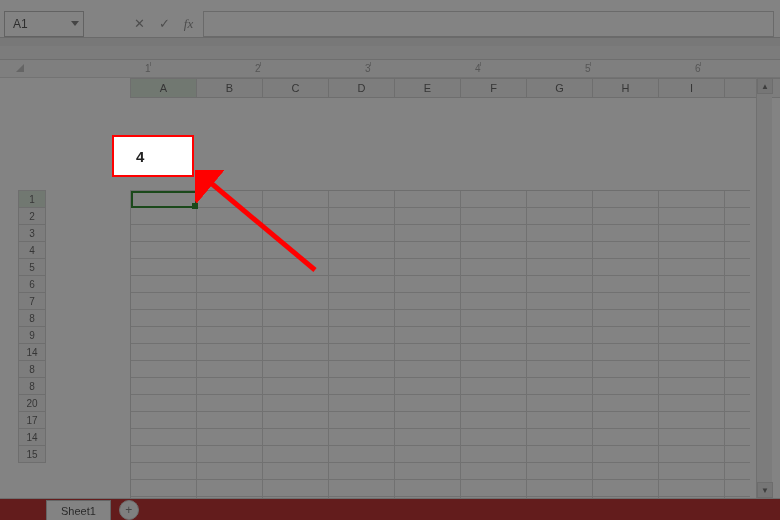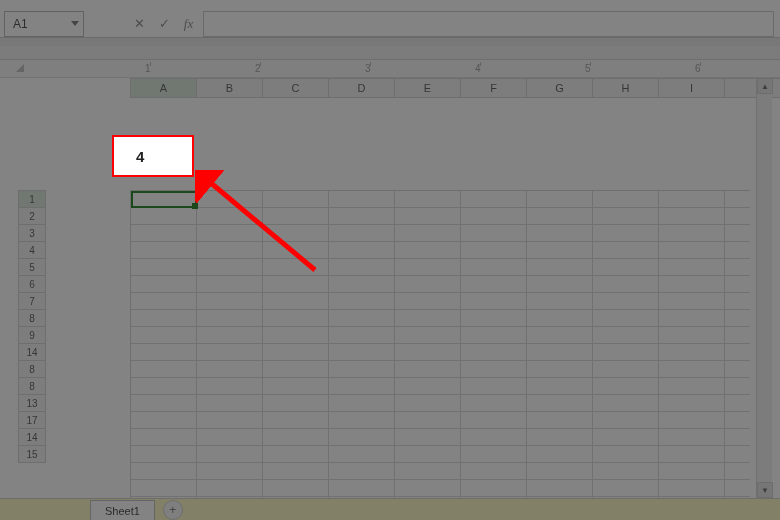--- a/index.html
+++ b/index.html
@@ -98,22 +98,22 @@
   }
   .vscroll .btn{
     width:16px;height:16px;background:#e2e2e2; border:1px solid #cfcfcf; position:absolute;
     display:flex;align-items:center;justify-content:center;font-size:8px;color:#666;
   }
   .vscroll .up{top:0}
   .vscroll .down{bottom:0}
   
   .tabbar{
     position:absolute; left:0; bottom:0; width:780px; height:22px;
-    background:#fef9c3; border-top:1px solid #cfcfcf;
-    display:flex; align-items:flex-end; padding-left:90px; gap:8px;
+    background:#b91c1c; border-top:1px solid #cfcfcf;
+    display:flex; align-items:flex-end; padding-left:46px; gap:8px;
   }
   .tab{
     height:20px; padding:0 14px; font-size:11px; color:#3a3a3a;
     background:#fff; border:1px solid #bdbdbd; border-bottom:none;
     border-radius:0 0 0 0; display:flex; align-items:center;
   }
   .addtab{
     width:20px;height:20px;border:1px solid #cfcfcf;border-radius:50%;
     display:flex;align-items:center;justify-content:center;font-size:12px;color:#777;background:#f5f5f5;
   }
@@ -189,21 +189,21 @@
     <div class="row">3</div>
     <div class="row">4</div>
     <div class="row">5</div>
     <div class="row">6</div>
     <div class="row">7</div>
     <div class="row">8</div>
     <div class="row">9</div>
     <div class="row">14</div>
     <div class="row">8</div>
     <div class="row">8</div>
-    <div class="row">13</div>
+    <div class="row">20</div>
     <div class="row">17</div>
     <div class="row">14</div>
     <div class="row">15</div>
   </div>
 
   <div class="grid">
     <div class="sel"></div>
   </div>
 
   <div class="vscroll">

